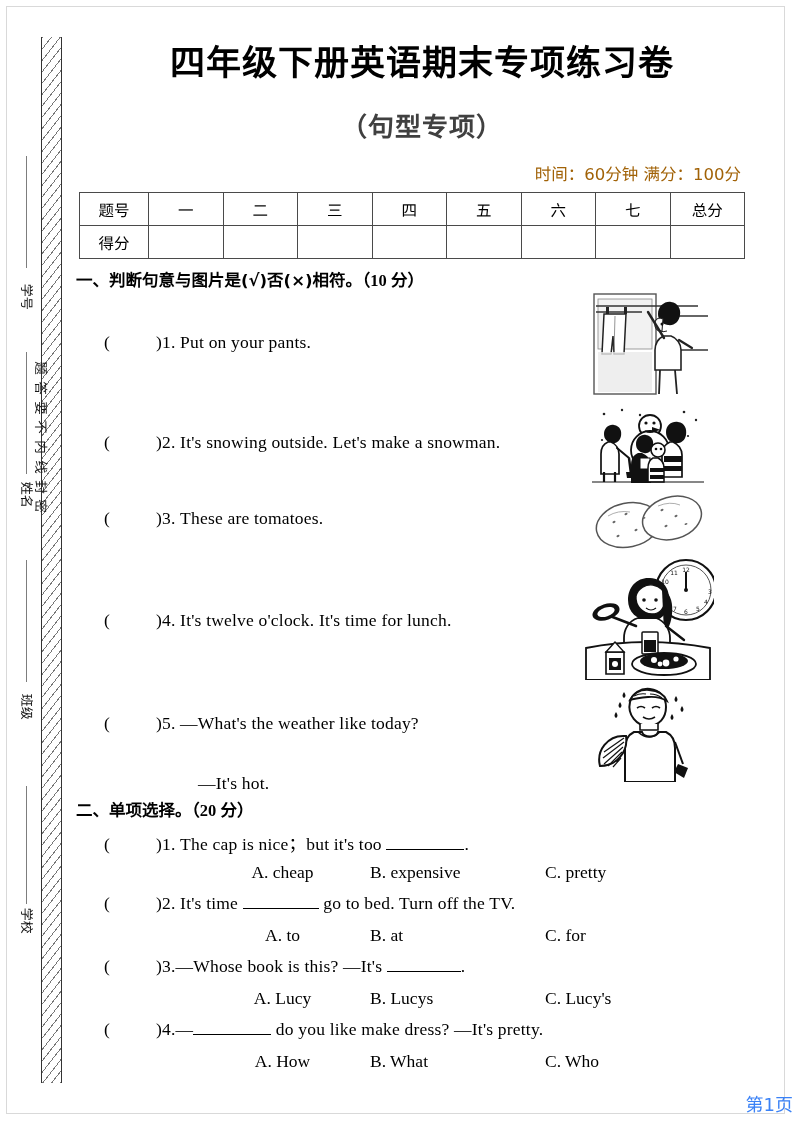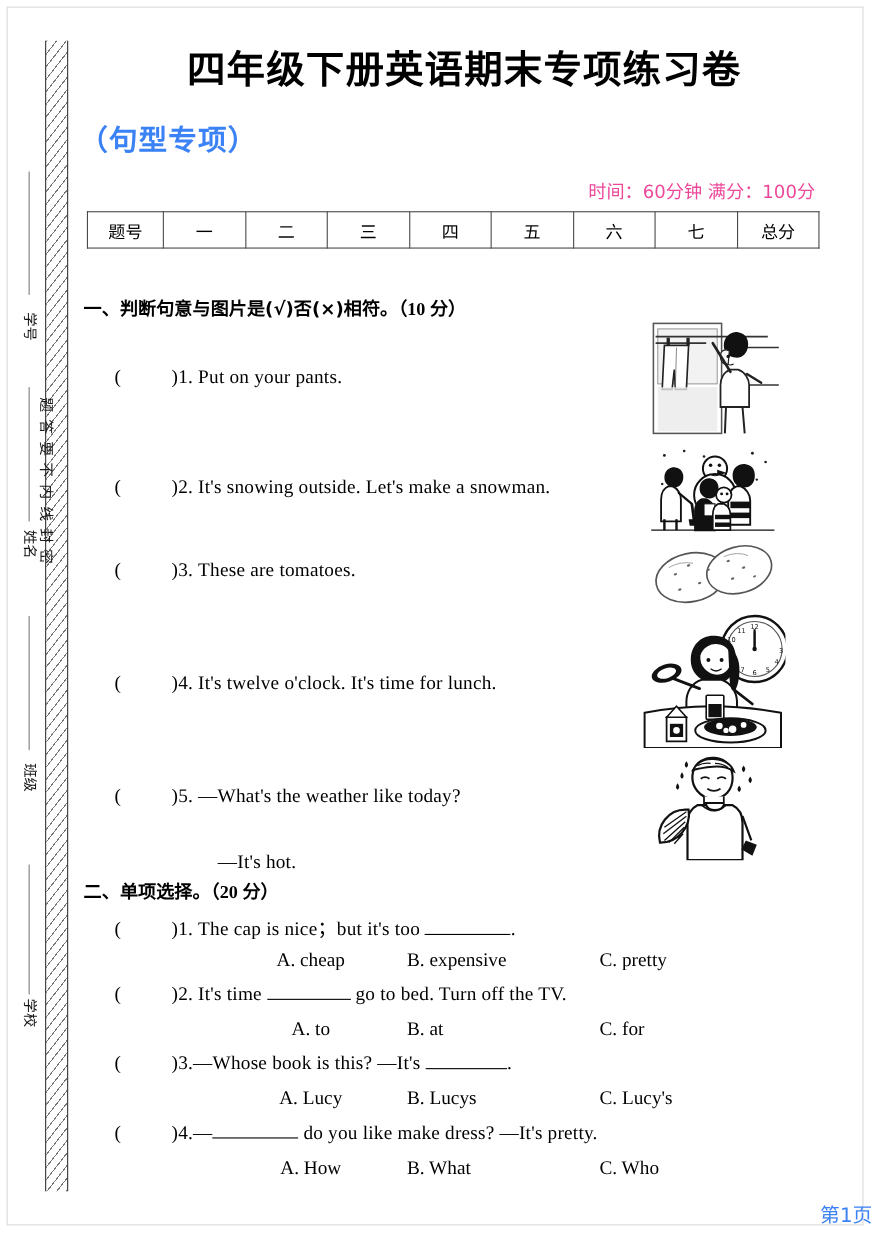--- a/index.html
+++ b/index.html
@@ -101,32 +101,33 @@
     font-family: "DejaVu Sans", sans-serif;
     font-weight: bold;
     font-size: 35px;
     letter-spacing: 1px;
     color: #000;
   }
   #title-sub {
     position: absolute;
     left: 72px; top: 106px;
     width: 700px;
+    text-align: center;
     font-family: Liberation Sans, sans-serif;
     font-weight: bold;
     font-size: 26px;
     letter-spacing: 1px;
-    color: #3b82f6;
+    color: #404040;
   }
   #meta-line {
     position: absolute;
     right: 52px; top: 161px;
     font-family: "DejaVu Sans", sans-serif;
     font-size: 16.5px;
-    color: #ec4899;
+    color: #a16207;
   }
 
   
   #score-table {
     position: absolute;
     left: 79px; top: 192px;
     width: 666px;
     border-collapse: collapse;
     table-layout: fixed;
   }
@@ -256,20 +257,31 @@
         <tr>
       <td class="head-cell">题号</td>
       <td>一</td>
       <td>二</td>
       <td>三</td>
       <td>四</td>
       <td>五</td>
       <td>六</td>
       <td>七</td>
       <td>总分</td>
+    </tr>
+    <tr>
+      <td class="head-cell">得分</td>
+      <td></td>
+      <td></td>
+      <td></td>
+      <td></td>
+      <td></td>
+      <td></td>
+      <td></td>
+      <td></td>
     </tr>
   </tbody>
     </table>
 
   <div class="section-head" style="top:267px;">
     <span>一、判断句意与图片是(√)否(×)相符。</span><span class="pts">（10 分）</span>
   </div>
 
   <div class="q" style="left:104px; top:332px;">
     <span class="paren"><span class="lp">(</span><span class="rp">)</span></span><span>1.</span>&nbsp;<span>Put on your pants.</span>

